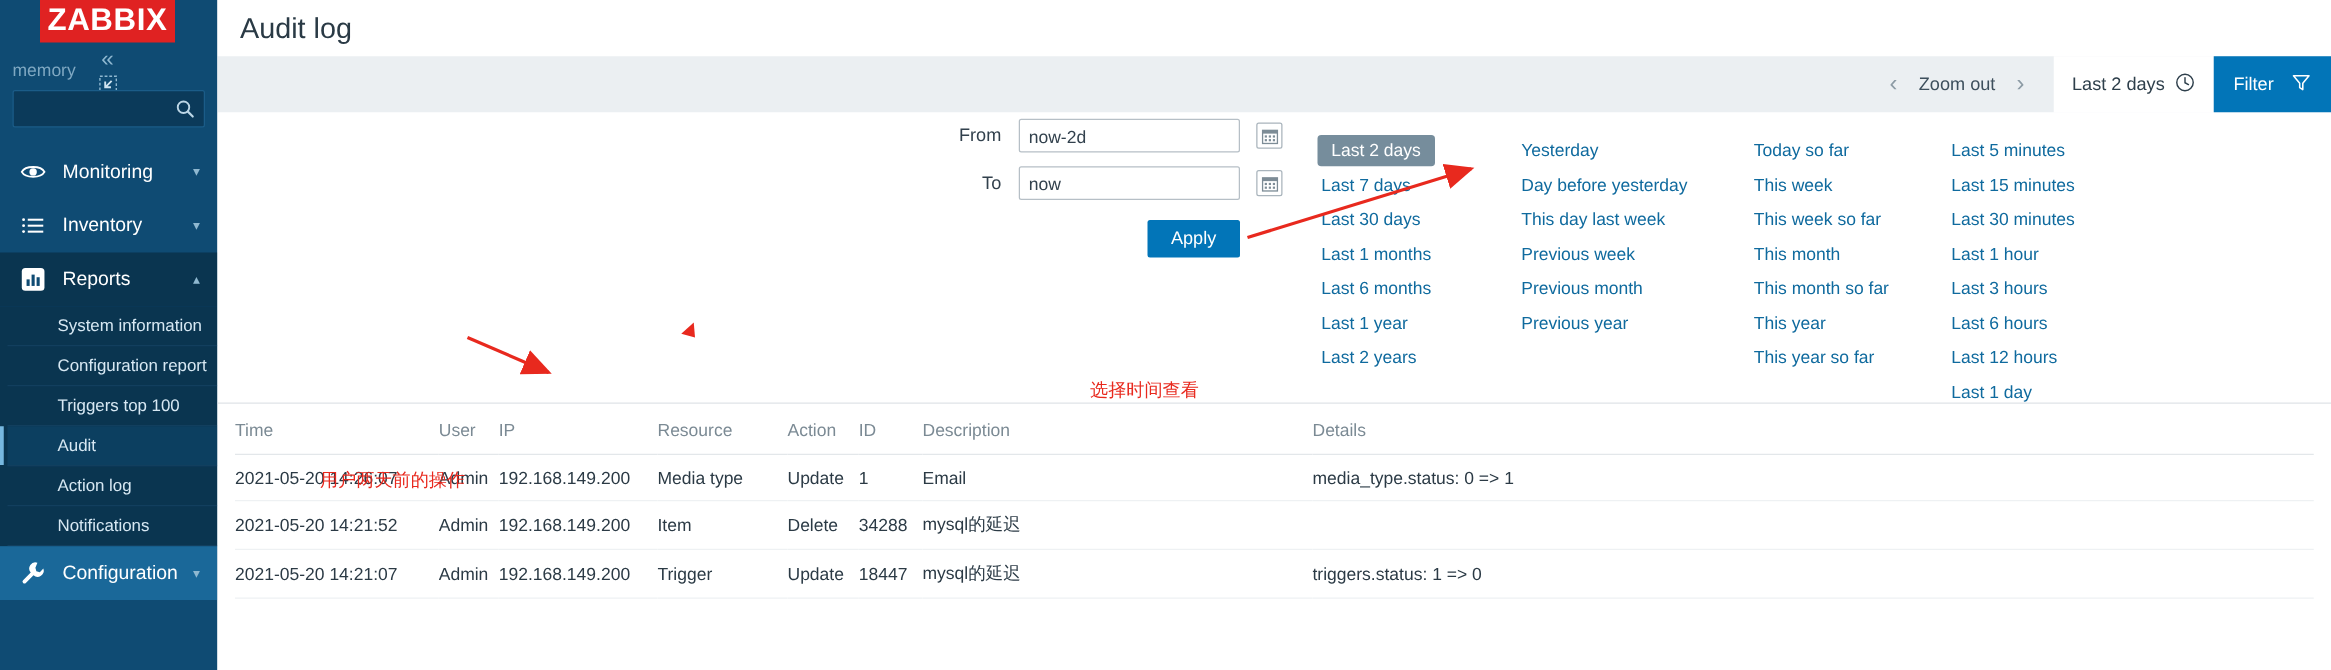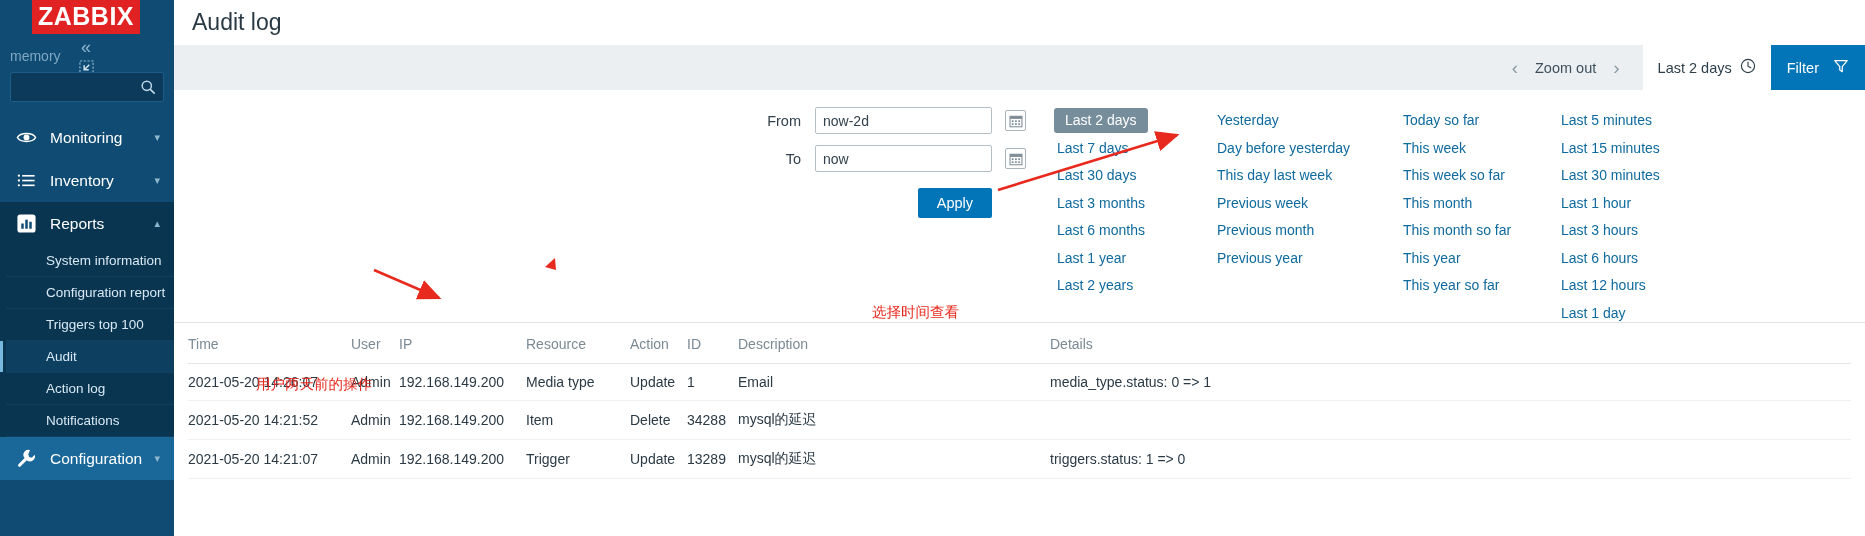--- a/index.html
+++ b/index.html
@@ -184,21 +184,21 @@
 
   .filter-panel {
     background: #ffffff;
     height: 233px;
     position: relative;
     border-bottom: 1px solid #e0e4e7;
     display: flex;
   }
   .fp-form {
     width: 880px;
-    padding-top: 17px;
+    padding-top: 5px;
     position: relative;
   }
   .fp-row {
     display: flex; align-items: center; justify-content: flex-end;
     margin-bottom: 11px;
     padding-right: 28px;
   }
   .fp-label {
     font-size: 14.5px;
     color: #32414d;
@@ -504,21 +504,21 @@
         </div>
       </div>
 
       <div class="fp-ranges">
         <div class="range-col c1">
           <div class="range-slot">
               <span class="range-item selected">Last 2 days</span>
             </div>
           <div class="range-item">Last 7 days</div>
           <div class="range-item">Last 30 days</div>
-          <div class="range-item">Last 3 months</div>
+          <div class="range-item">Last 1 months</div>
           <div class="range-item">Last 6 months</div>
           <div class="range-item">Last 1 year</div>
           <div class="range-item">Last 2 years</div>
         </div>
         <div class="range-col c2">
           <div class="range-item">Yesterday</div>
           <div class="range-item">Day before yesterday</div>
           <div class="range-item">This day last week</div>
           <div class="range-item">Previous week</div>
           <div class="range-item">Previous month</div>
@@ -593,21 +593,21 @@
             <td>34288</td>
             <td>mysql的延迟</td>
             <td></td>
           </tr>
           <tr>
             <td>2021-05-20 14:21:07</td>
             <td>Admin</td>
             <td>192.168.149.200</td>
             <td>Trigger</td>
             <td>Update</td>
-            <td>13289</td>
+            <td>18447</td>
             <td>mysql的延迟</td>
             <td>triggers.status: 1 =&gt; 0</td>
           </tr>
         </tbody>
       </table>
     </div>
 
   </section>
 </div>
 

